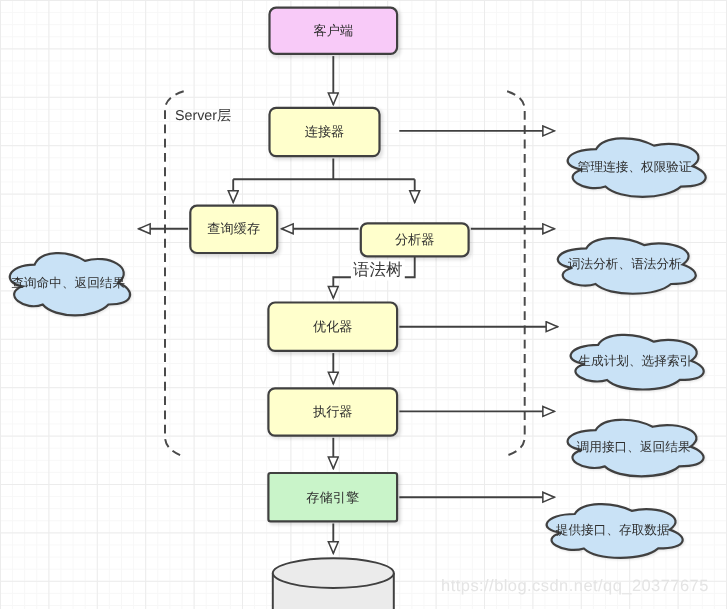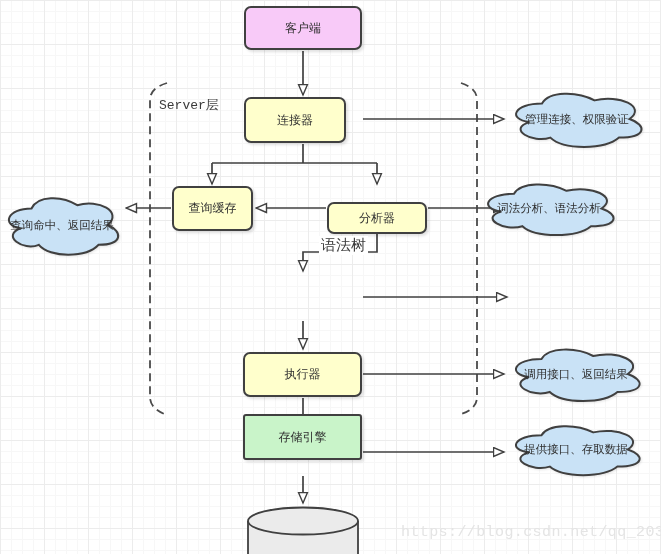--- a/index.html
+++ b/index.html
@@ -1,20 +1,20 @@
 <!DOCTYPE html>
 <html><head>
 <meta charset="utf-8">
 <style>
   html,body{margin:0;padding:0;background:#fff;}
   #canvas{
     position:relative;
     width:661px;height:554px;
     overflow:hidden;
-    font-family:Liberation Mono, monospace;
+    font-family:Liberation Sans, sans-serif;
     background:
       linear-gradient(to right,#ececec 1px,transparent 1px),
       linear-gradient(to bottom,#ececec 1px,transparent 1px),
       linear-gradient(to right,#f7f7f7 1px,transparent 1px),
       linear-gradient(to bottom,#f7f7f7 1px,transparent 1px),
       #ffffff;
     background-size:44px 44px,44px 44px,11px 11px,11px 11px;
   }
   #edges{position:absolute;left:0;top:0;width:661px;height:554px;}
   .edge{fill:none;stroke:#404040;stroke-width:1.7px;}
@@ -22,21 +22,21 @@
   .node{
     position:absolute;box-sizing:border-box;
     border:2px solid #404040;border-radius:7px;
     background:#ffffcc;
     display:flex;align-items:center;justify-content:center;
     font-size:12px;color:#2f2f2f;
     box-shadow:2px 2px 3px rgba(0,0,0,.12);
   }
   .node.pink{background:#f8caf8;}
   .node.green{background:#c9f4c9;border-radius:3px;}
-  .cloud{position:absolute;display:flex;align-items:center;justify-content:center;}
+  .cloud{position:absolute;display:flex;align-items:center;justify-content:center;margin-top:32px;}
   .cloud svg{position:absolute;left:0;top:0;width:100%;height:100%;overflow:visible;
     filter:drop-shadow(1.5px 1.5px 1px rgba(0,0,0,.10));}
   .cloud-path{fill:#c9e2f6;stroke:#404040;stroke-width:2px;vector-effect:non-scaling-stroke;}
   .cloud .lbl{position:relative;font-size:11.5px;color:#2f2f2f;white-space:nowrap;}
   .floating-label{position:absolute;font-size:13px;color:#3a3a3a;white-space:nowrap;}
   #syntax-tree-label{
     position:absolute;left:319px;top:236px;
     font-size:15px;color:#3a3a3a;background:#fff;padding:0 2px;white-space:nowrap;
   }
   #watermark{
@@ -91,59 +91,68 @@
   </div>
 
   <div class="node" style="left:172px;top:186px;width:81px;height:45px;">
     <span>查询缓存</span>
   </div>
 
   <div class="node" style="left:327px;top:202px;width:100px;height:32px;">
     <span>分析器</span>
   </div>
 
+  <div class="node" style="left:243px;top:274px;width:119px;height:46px;">
+    <span>优化器</span>
+  </div>
 
   <div class="node" style="left:243px;top:352px;width:119px;height:45px;">
     <span>执行器</span>
   </div>
 
-  <div class="node green" style="left:243px;top:414px;width:119px;height:46px;text-align:right;">
+  <div class="node green" style="left:243px;top:429px;width:119px;height:46px;text-align:right;">
     <span>存储引擎</span>
   </div>
 
   <div class="cloud" style="left:1px;top:192px;width:122px;height:66px;align-items:center;">
     <svg viewBox="0 0 100 100" preserveAspectRatio="none">
       <path class="cloud-path" d="M25,25 C5,25 0,50 16,55 C0,66 18,90 31,80 C40,100 70,100 80,80 C100,80 100,60 87.5,50 C100,30 80,10 62.5,20 C50,5 30,5 25,25 Z"></path>
     </svg>
     <span class="lbl">查询命中、返回结果</span>
   </div>
 
   <div class="cloud" style="left:507px;top:88px;width:140px;height:62px;">
     <svg viewBox="0 0 100 100" preserveAspectRatio="none">
       <path class="cloud-path" d="M25,25 C5,25 0,50 16,55 C0,66 18,90 31,80 C40,100 70,100 80,80 C100,80 100,60 87.5,50 C100,30 80,10 62.5,20 C50,5 30,5 25,25 Z"></path>
     </svg>
     <span class="lbl">管理连接、权限验证</span>
   </div>
 
-  <div class="cloud" style="left:479px;top:179px;width:140px;height:59px;text-align:center;">
+  <div class="cloud" style="left:498px;top:179px;width:140px;height:59px;text-align:center;">
     <svg viewBox="0 0 100 100" preserveAspectRatio="none">
       <path class="cloud-path" d="M25,25 C5,25 0,50 16,55 C0,66 18,90 31,80 C40,100 70,100 80,80 C100,80 100,60 87.5,50 C100,30 80,10 62.5,20 C50,5 30,5 25,25 Z"></path>
     </svg>
     <span class="lbl">词法分析、语法分析</span>
   </div>
 
+  <div class="cloud" style="left:510px;top:267px;width:135px;height:58px;">
+    <svg viewBox="0 0 100 100" preserveAspectRatio="none">
+      <path class="cloud-path" d="M25,25 C5,25 0,50 16,55 C0,66 18,90 31,80 C40,100 70,100 80,80 C100,80 100,60 87.5,50 C100,30 80,10 62.5,20 C50,5 30,5 25,25 Z"></path>
+    </svg>
+    <span class="lbl">生成计划、选择索引</span>
+  </div>
 
   <div class="cloud" style="left:507px;top:344px;width:138px;height:60px;align-items:center;">
     <svg viewBox="0 0 100 100" preserveAspectRatio="none">
       <path class="cloud-path" d="M25,25 C5,25 0,50 16,55 C0,66 18,90 31,80 C40,100 70,100 80,80 C100,80 100,60 87.5,50 C100,30 80,10 62.5,20 C50,5 30,5 25,25 Z"></path>
     </svg>
     <span class="lbl">调用接口、返回结果</span>
   </div>
 
-  <div class="cloud" style="left:507px;top:421px;width:138px;height:57px;">
+  <div class="cloud" style="left:488px;top:421px;width:138px;height:57px;">
     <svg viewBox="0 0 100 100" preserveAspectRatio="none">
       <path class="cloud-path" d="M25,25 C5,25 0,50 16,55 C0,66 18,90 31,80 C40,100 70,100 80,80 C100,80 100,60 87.5,50 C100,30 80,10 62.5,20 C50,5 30,5 25,25 Z"></path>
     </svg>
     <span class="lbl">提供接口、存取数据</span>
   </div>
 
   <div class="floating-label" style="left:159px;top:96px;">Server层</div>
 
   <div id="syntax-tree-label">语法树</div>
 

